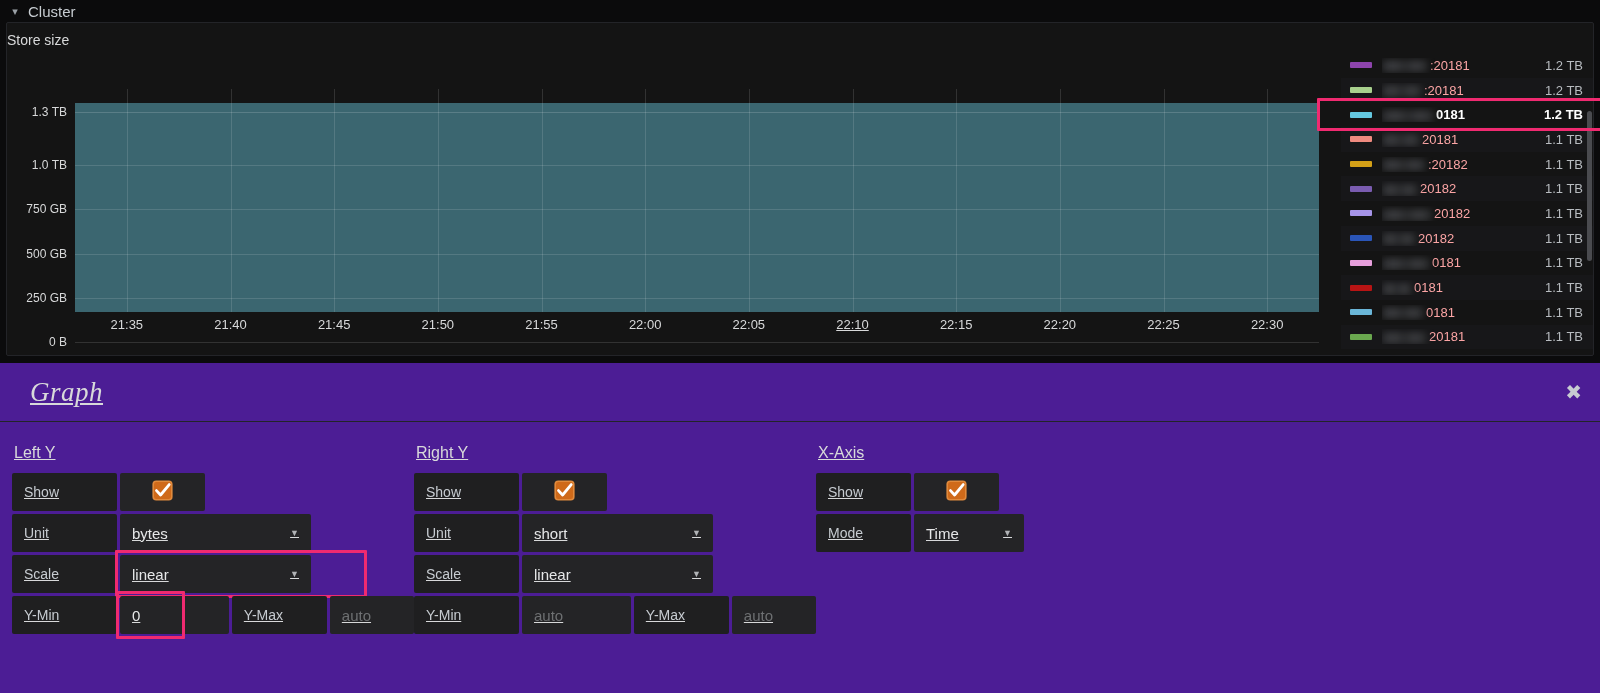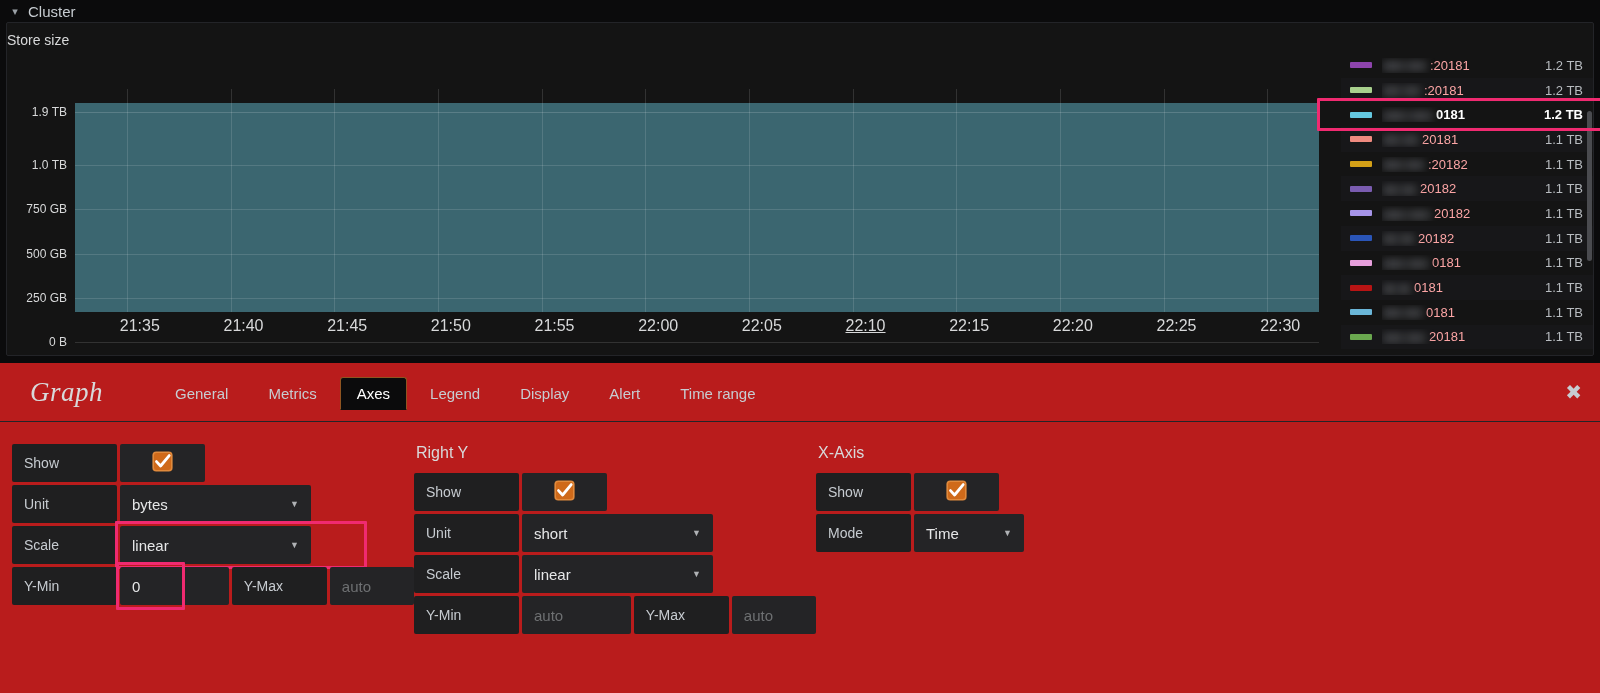--- a/index.html
+++ b/index.html
@@ -76,24 +76,23 @@
   .area-grid-v {
     position: absolute; top: 0; bottom: 0; width: 1px;
     background: rgba(255,255,255,0.13);
   }
 
   .xaxis {
     position: absolute; left: 68px; right: 22px; bottom: 18px; height: 20px;
   }
   .xtick {
     position: absolute; top: 0;
-    font-size: 16px; color: #d8d9da;
+    font-size: 13px; color: #d8d9da;
     transform: translateX(-50%);
     white-space: nowrap;
-    margin-left: 13px;
   }
 
   
   .legend {
     position: absolute;
     right: 0; top: 30px; width: 252px; bottom: 4px;
     overflow: hidden;
   }
   .legend-list { position: relative; }
   .legend-row {
@@ -143,21 +142,22 @@
     position: absolute;
     border: 3px solid #f02a70;
     pointer-events: none;
     border-radius: 1px;
   }
 
   
   .editor {
     position: absolute;
     left: 0; right: 0; top: 363px; bottom: 0;
-    background: #b91c1c;
+    background: #4c1d95;
+    text-decoration: underline;
   }
   .editor-tabs {
     position: relative;
     height: 59px;
     display: flex; align-items: center;
     border-bottom: 1px solid #232428;
     padding-left: 30px;
   }
   .editor-kind {
     font-family: "Liberation Serif", serif;
@@ -255,21 +255,21 @@
 <div class="row-header">
   <span class="chev">▾</span>
   <span class="row-title">Cluster</span>
 </div>
 
 <div class="panel">
   <div class="panel-title">Store size</div>
 
   <div class="graph-wrap">
     <div class="yaxis" id="yaxis">
-        <div class="ytick" style="top: 61px;">1.9 TB</div>
+        <div class="ytick" style="top: 61px;">1.3 TB</div>
         <div class="ytick" style="top: 114.077px;">1.0 TB</div>
         <div class="ytick" style="top: 158.308px;">750 GB</div>
         <div class="ytick" style="top: 202.538px;">500 GB</div>
         <div class="ytick" style="top: 246.769px;">250 GB</div>
         <div class="ytick" style="top: 291px;">0 B</div>
       </div>
     <div class="plot" id="plot">
       <div class="plot-bg"></div>
     <div class="area-fill" style="height: 208.769px;"></div>
         <div class="gridline-h" style="top: 23px;"></div>
@@ -373,35 +373,27 @@
     <div class="legend-scrollbar"></div>
   </div>
 
   <div class="hl" id="hl-legend" style="left: 1310px; top: 75.4px; width: 288px; height: 33px;"></div>
 </div>
 
 <div class="editor">
 
   <div class="editor-tabs">
     <div class="editor-kind">Graph</div>
-    <div id="tabs" style="display:flex;align-items:center;">
-        <div class="tab">General</div>
-        <div class="tab">Metrics</div>
-        <div class="tab active">Axes</div>
-        <div class="tab">Legend</div>
-        <div class="tab">Display</div>
-        <div class="tab">Alert</div>
-        <div class="tab">Time range</div>
-      </div>
     <div class="close-x">✖</div>
   </div>
 
   <div class="editor-body">
 
     <div class="axis-col">
+      <div class="col-title">Left Y</div>
 
       <div class="frow">
         <div class="flabel w105">Show</div>
         <div class="fselect w85" style="justify-content:center;">
           <span>
             <svg width="21" height="21" viewBox="0 0 21 21" aria-hidden="true">
               <rect x="1.2" y="1.2" width="18.6" height="18.6" rx="3" fill="#cf6a1a" stroke="#e08a3c" stroke-width="1.6"></rect>
               <path d="M4.5 10.6 L8.6 15 L17.2 4.6" fill="none" stroke="#ffffff" stroke-width="2.8" stroke-linecap="round" stroke-linejoin="round"></path>
             </svg>
           </span>

